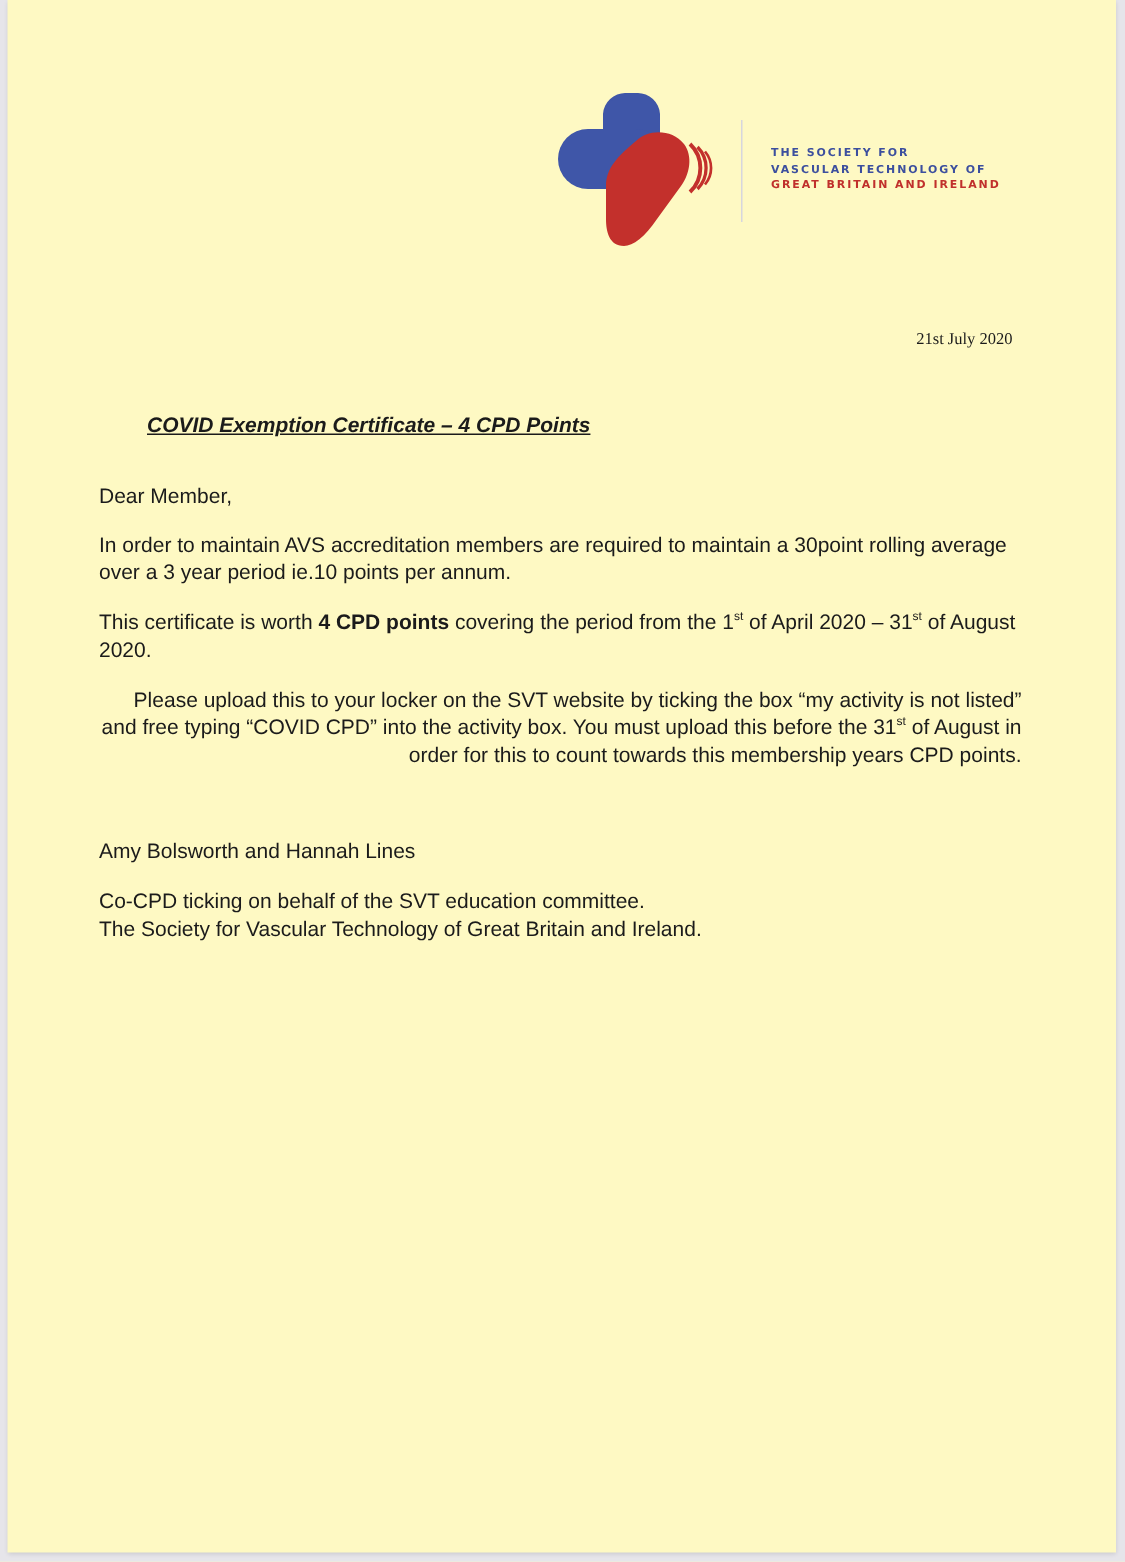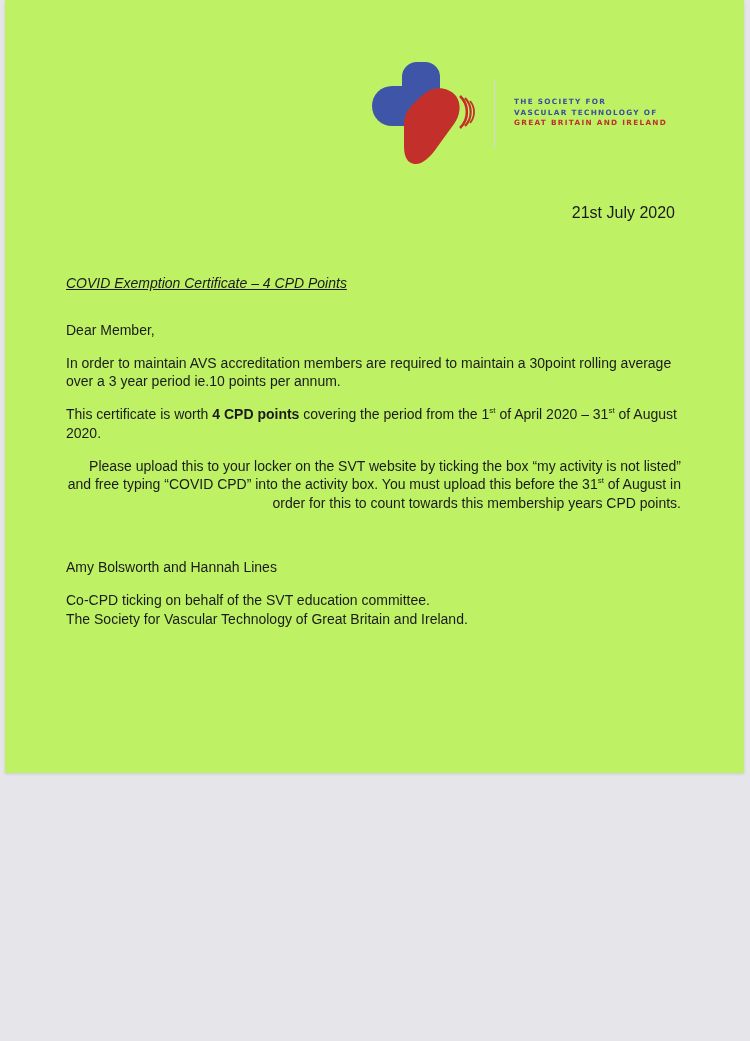--- a/index.html
+++ b/index.html
@@ -4,22 +4,22 @@
   <style>
     * { box-sizing: border-box; margin: 0; padding: 0; }
     html, body {
       width: 750px; height: 1041px; overflow: hidden;
       background: #e6e5ea;
       font-family: "Liberation Sans", sans-serif;
     }
     .page {
       position: absolute;
       left: 5px; top: 0;
-      width: 739px; height: 773px;
-      background: #bef264;
+      width: 739px; height: 1035px;
+      background: #fef9c3;
       box-shadow: 0 1px 3px rgba(0,0,0,0.12);
     }
     .logo {
       position: absolute;
       left: 367px; top: 62px;
       width: 106px; height: 104px;
     }
     .logo-divider {
       position: absolute;
       left: 489px; top: 80px;
@@ -32,38 +32,40 @@
       font-family: "DejaVu Sans", sans-serif;
       font-weight: bold;
       font-size: 7.3px;
       letter-spacing: 1.3px;
       line-height: 10.5px;
     }
     .org-name .blue { color: #3c4f9e; }
     .org-name .red  { color: #c0302c; }
     .date {
       position: absolute;
-      right: 69px; top: 204px;
-      font-size: 16px;
+      right: 69px; top: 220px;
+      font-size: 11px;
       color: #1b1b1b;
+      font-family: Liberation Serif, serif;
     }
     .body-text {
       position: absolute;
       left: 61px; top: 274px;
       width: 615px;
       font-size: 14px;
       line-height: 18.5px;
       color: #1b1b1b;
     }
     .title {
-      font-weight: normal;
+      font-weight: bold;
       font-style: italic;
       text-decoration: underline;
       margin-bottom: 28px;
       display: inline-block;
+      margin-left: 32px;
     }
     .para { margin-bottom: 14.5px; }
     .para.gap-lg { margin-bottom: 46px; text-align: right; }
     sup { font-size: 8px; line-height: 0; vertical-align: 6px; }
     b { font-weight: bold; }
     .sig-line { margin-bottom: 0; }
   </style>
 </head>
 <body>
 

